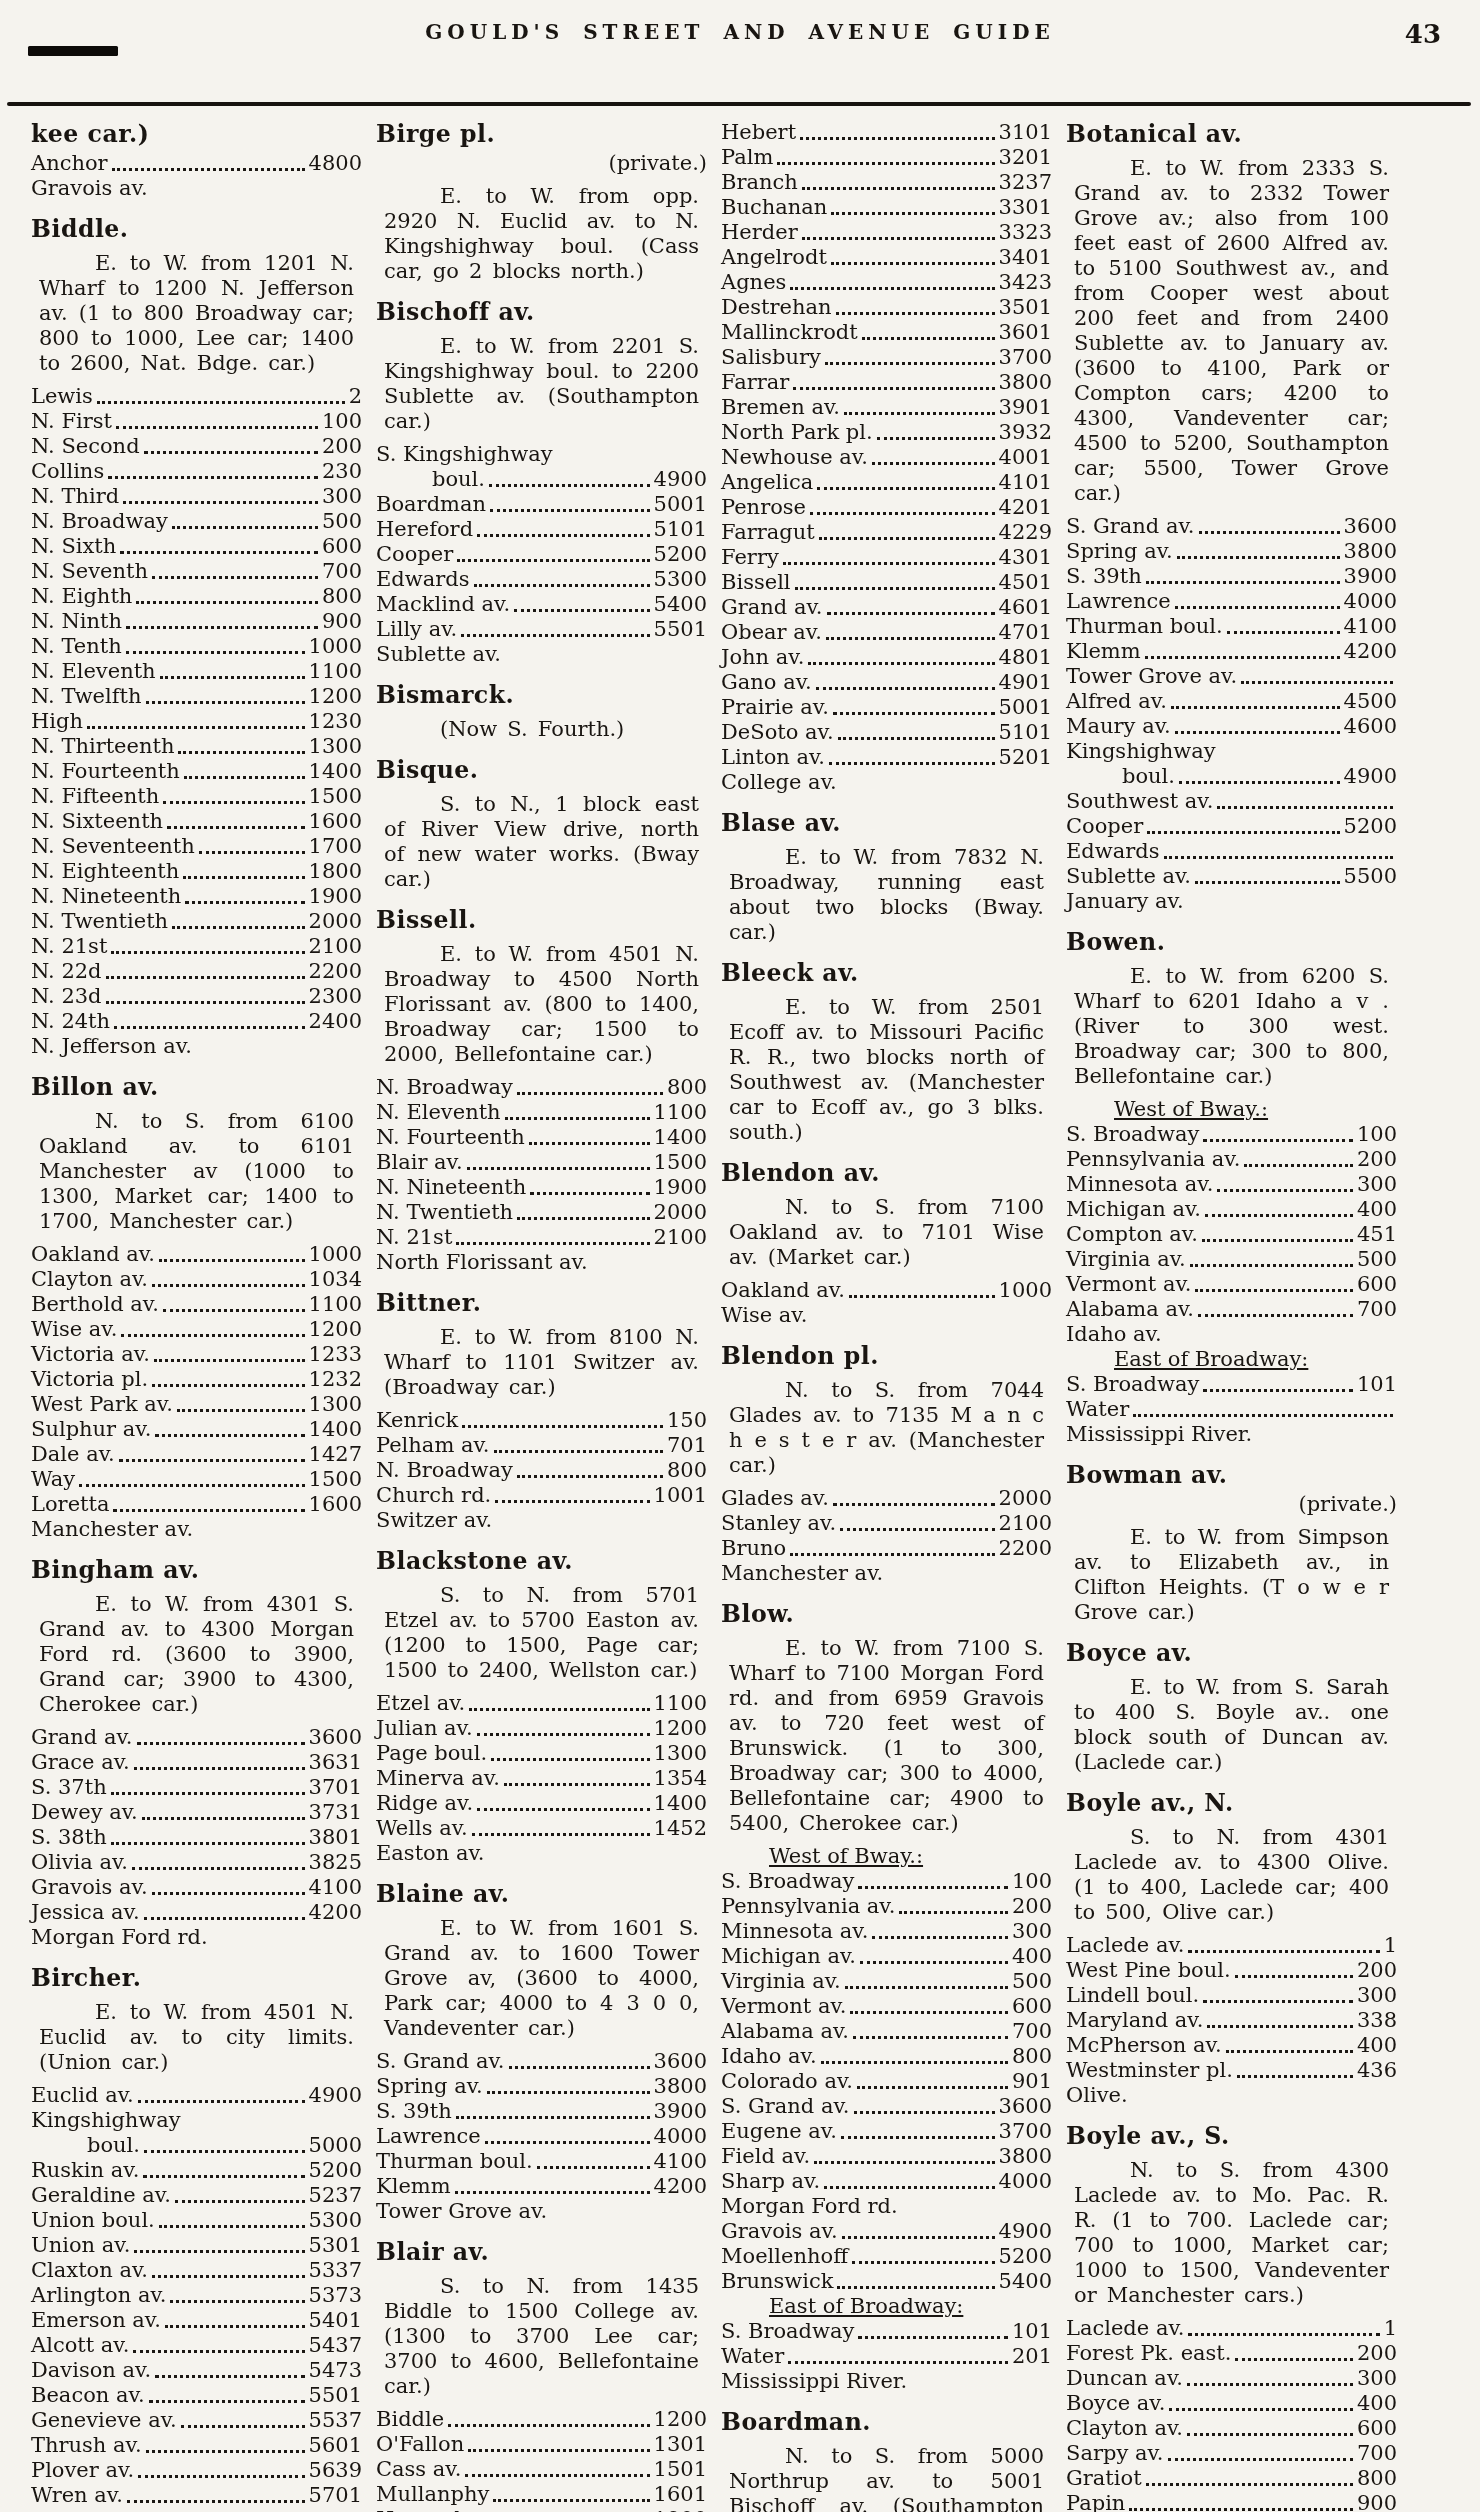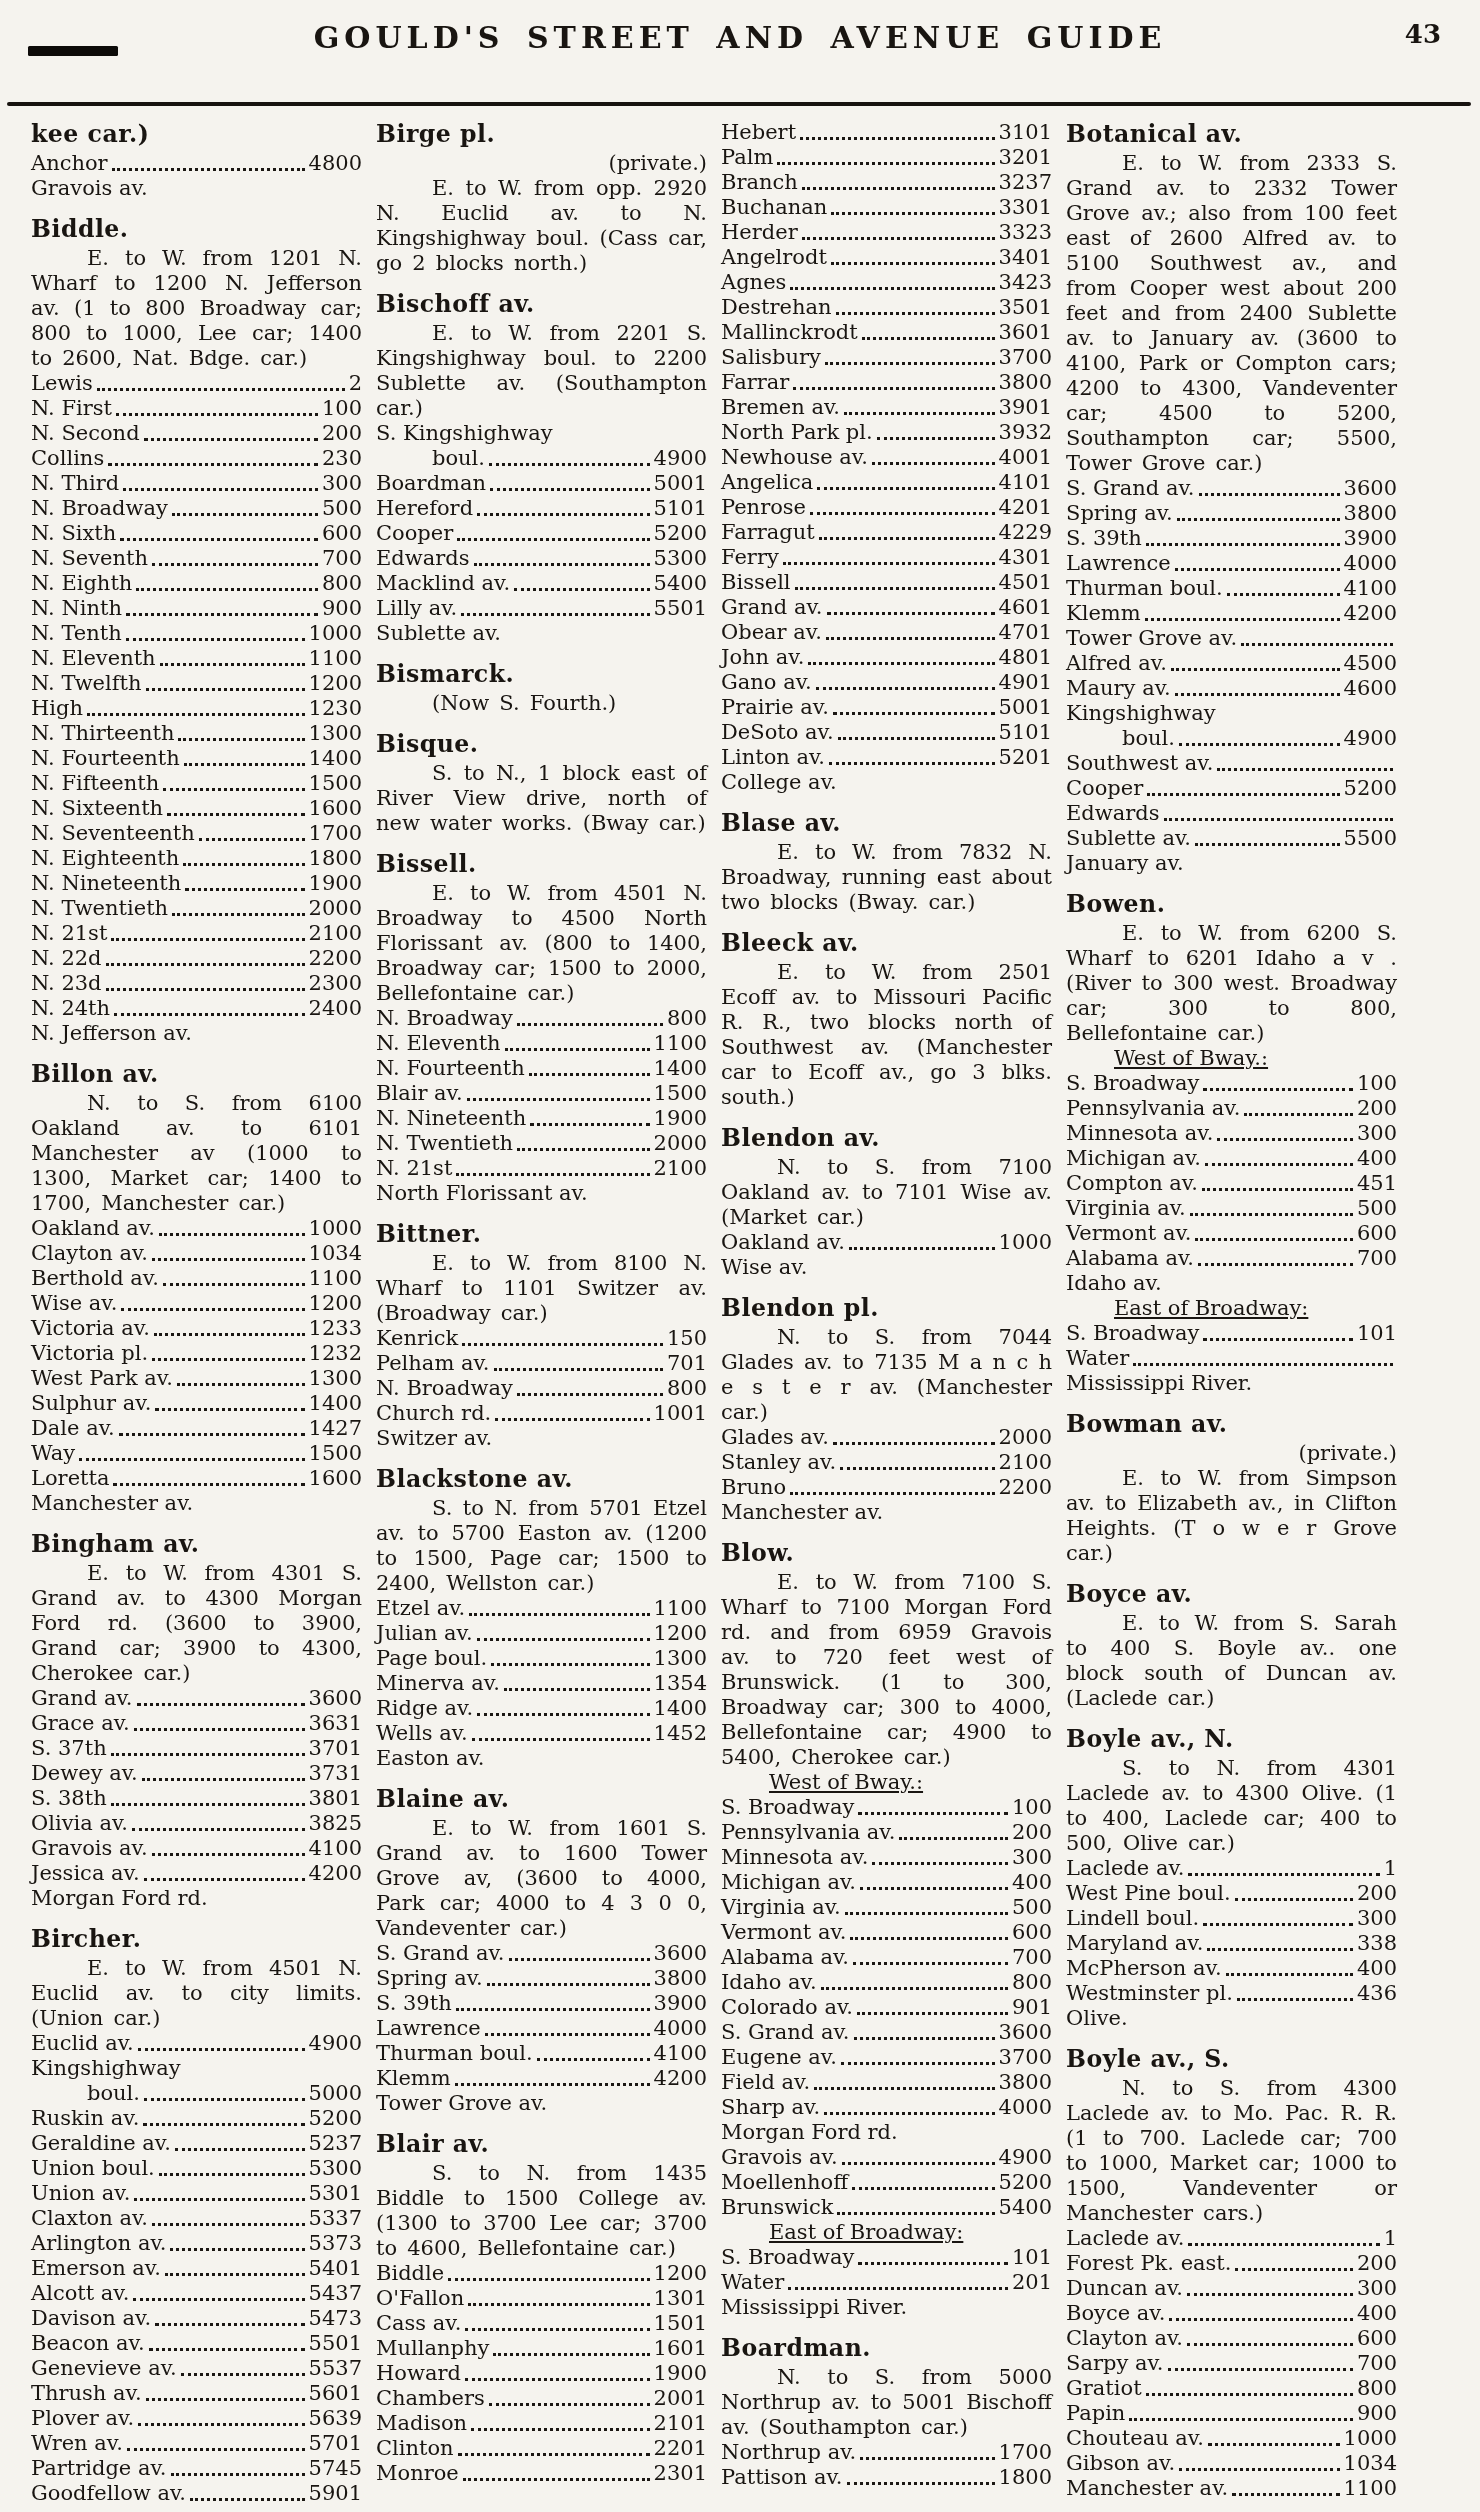--- a/index.html
+++ b/index.html
@@ -6,37 +6,37 @@
   .page{
     position:relative;
     width:1480px;height:2853px;
     background:#f5f3ee;
     font-family:"DejaVu Serif","Liberation Serif",serif;
     color:#191511;
     overflow:hidden;
   }
   .hdr{position:relative;padding-top:20px;height:65px;}
   .hdr-title{
-    text-align:center;font-weight:bold;font-size:30px;letter-spacing:5px;
+    text-align:center;font-weight:bold;font-size:20px;letter-spacing:5px;
     word-spacing:7px;
   }
   .hdr-page{
     position:absolute;top:19px;right:39px;font-weight:bold;font-size:26px;
   }
   .rule{height:4px;background:#17130f;margin:17px 9px 7px 7px;border-radius:2px;}
   .artifact{position:absolute;left:28px;top:46px;width:90px;height:10px;background:#0d0b09;border-radius:1.5px;}
   .cols{display:flex;padding:7px 31px 0 31px;gap:14px;}
   .col{width:331px;flex:0 0 331px;}
   .h{
     font-weight:bold;font-size:23.6px;line-height:28px;margin:14px 0 3px 0;
     letter-spacing:0.5px;
   }
   .h.first{margin-top:0;}
   .desc{
-    margin:0;font-size:21px;line-height:25px;text-align:justify;
+    margin:8px;font-size:21px;line-height:25px;text-align:justify;
     text-indent:56px;word-spacing:3.5px;
   }
   .row{display:flex;font-size:21px;line-height:25px;}
   .row .t{white-space:pre;}
   .row .v{white-space:pre;}
   .row .dots{flex:1;min-width:13px;border-bottom:3px dotted #1b1713;margin:0 4px 5px 4px;}
   .plain{font-size:21px;line-height:25px;}
   .ind{padding-left:56px;justify-content:flex-end;}
   .ctr{font-size:21px;line-height:25px;text-align:right;}
   .subh{font-size:21px;line-height:25px;padding-left:48px;text-decoration:underline;}

